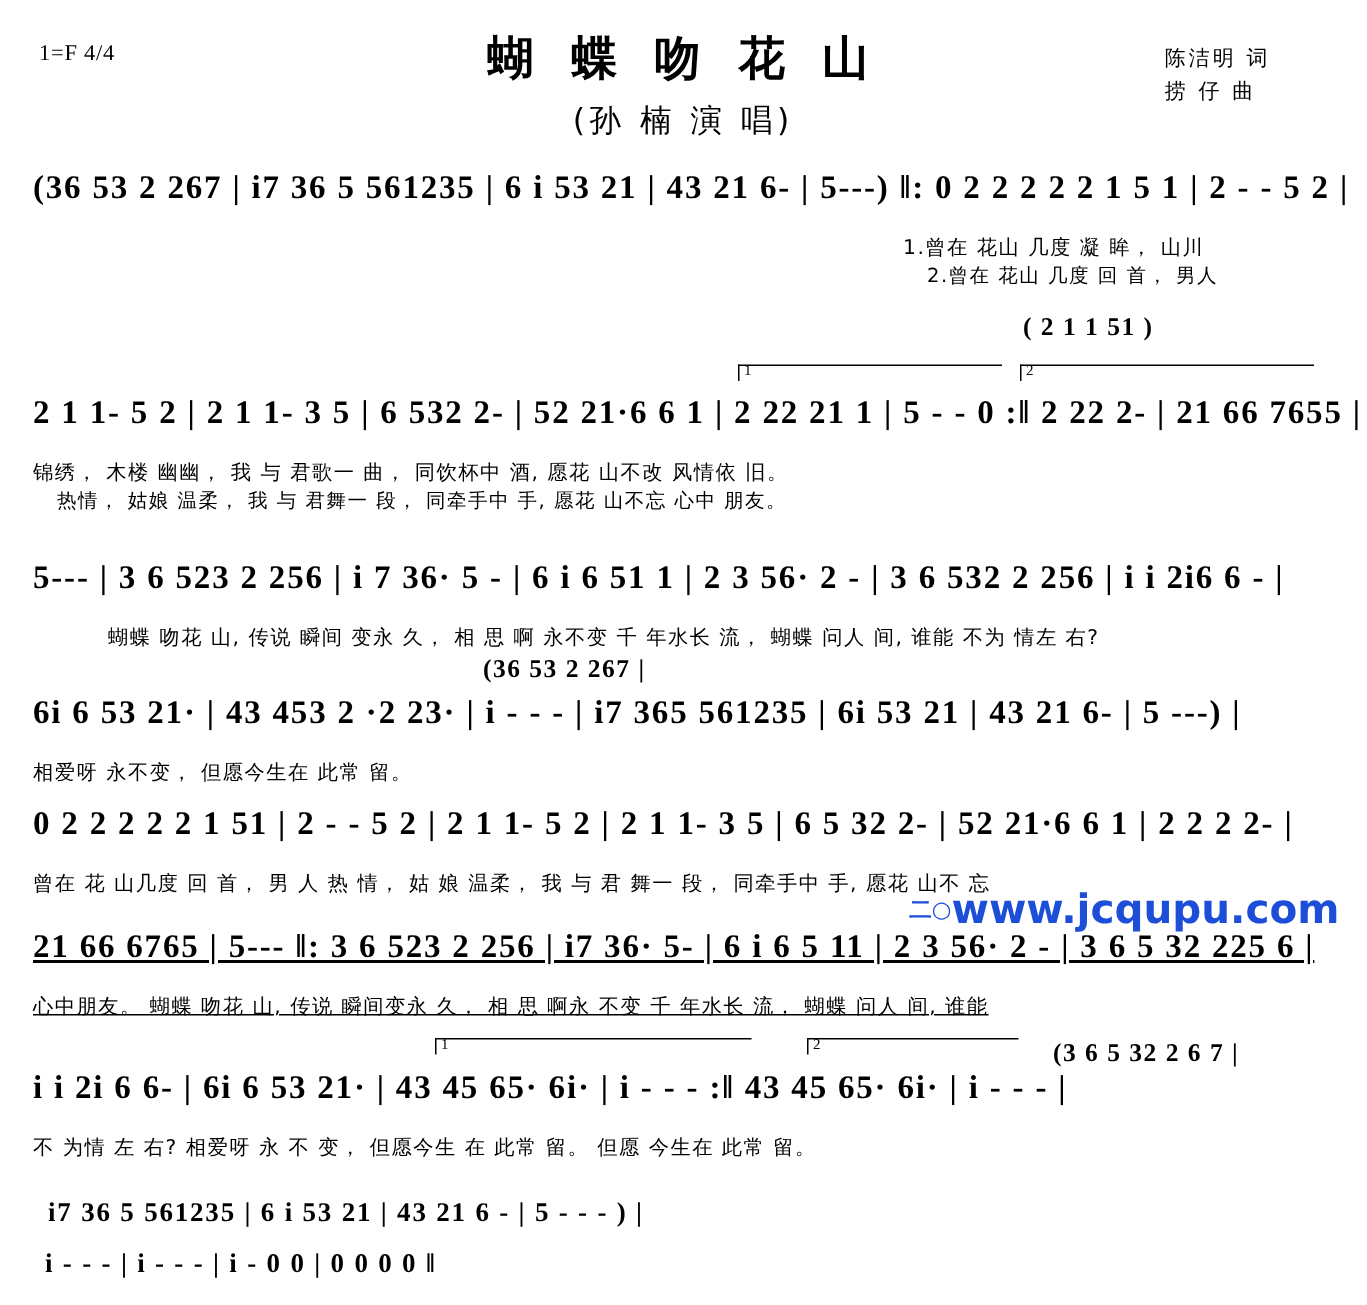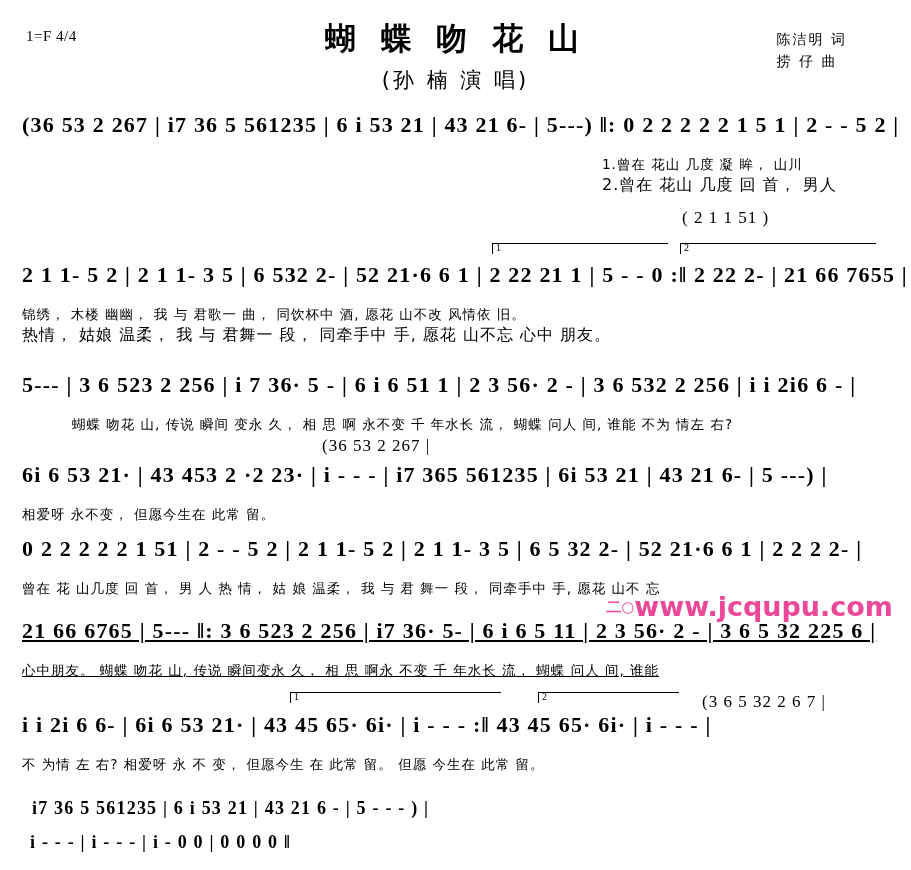--- a/index.html
+++ b/index.html
@@ -77,30 +77,31 @@
     font-size: 18px;
   }
   .lyric {
     font-size: 13.5px;
     font-family: "DejaVu Sans", sans-serif;
     white-space: nowrap;
     letter-spacing: 1px;
     margin-top: 18px;
   }
   .lyric2 {
-    font-size: 16px;
+    font-size: 13px;
     font-family: "DejaVu Sans", sans-serif;
     white-space: nowrap;
     letter-spacing: 1px;
     margin-top: 1px;
+    margin-left: 16px;
   }
   .aux {
     font-size: 17px;
     font-family: "Liberation Serif", serif;
-    font-weight: normal;
+    font-weight: bold;
     white-space: nowrap;
     letter-spacing: 1px;
   }
   .indent-ml { padding-left: 580px; }
   .indent-bracket { padding-left: 660px; }
   .indent-mid { padding-left: 300px; }
   .indent-right { padding-left: 680px; }
   
   .volta {
     position: absolute;
@@ -116,21 +117,21 @@
     font-size: 10px;
     font-family: "Liberation Serif", serif;
   }
   .watermark {
     position: absolute;
     right: 18px;
     bottom: 10px;
     font-size: 27px;
     font-weight: bold;
     font-family: "DejaVu Sans", sans-serif;
-    color: #ec4899;
+    color: #1d4ed8;
     letter-spacing: 0px;
   }
   .wm-prefix {
     font-size: 15px;
     vertical-align: 4px;
   }
 </style>
 </head>
 <body>
 

